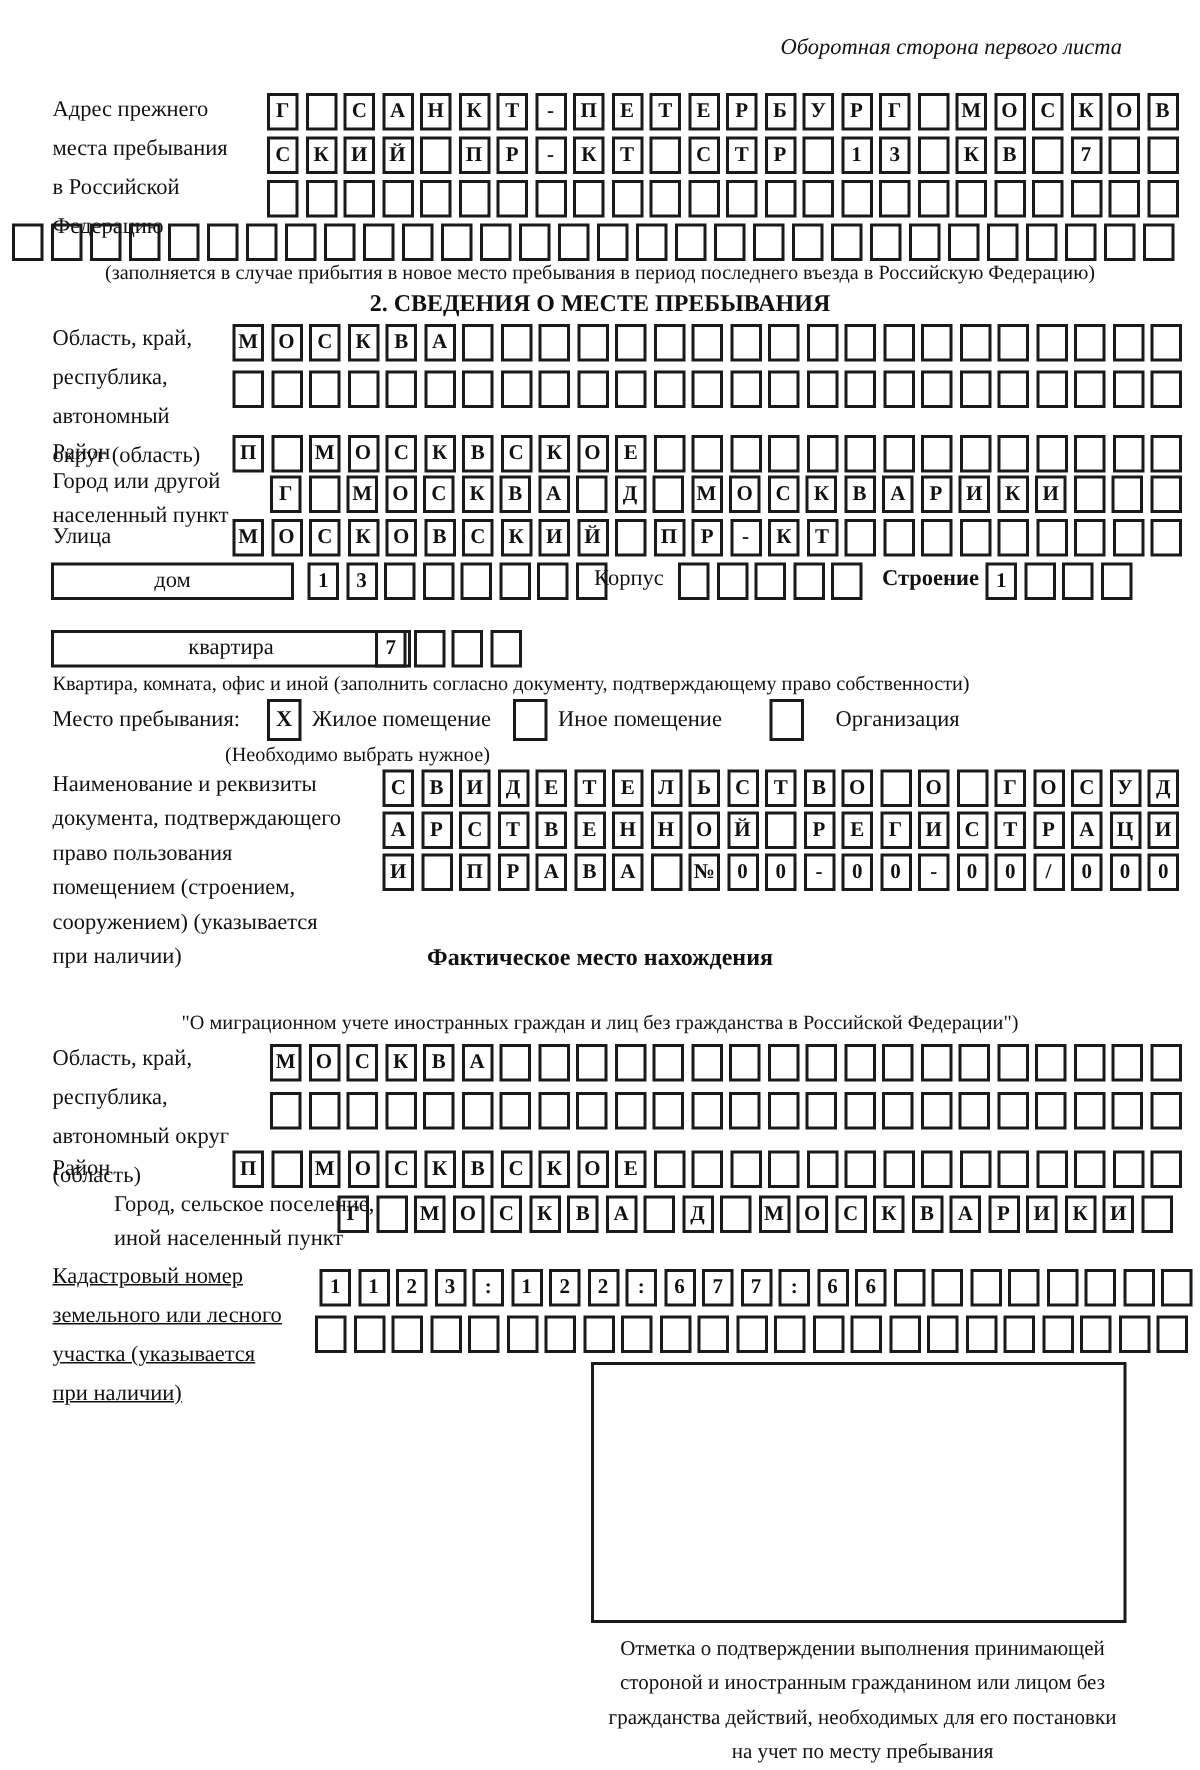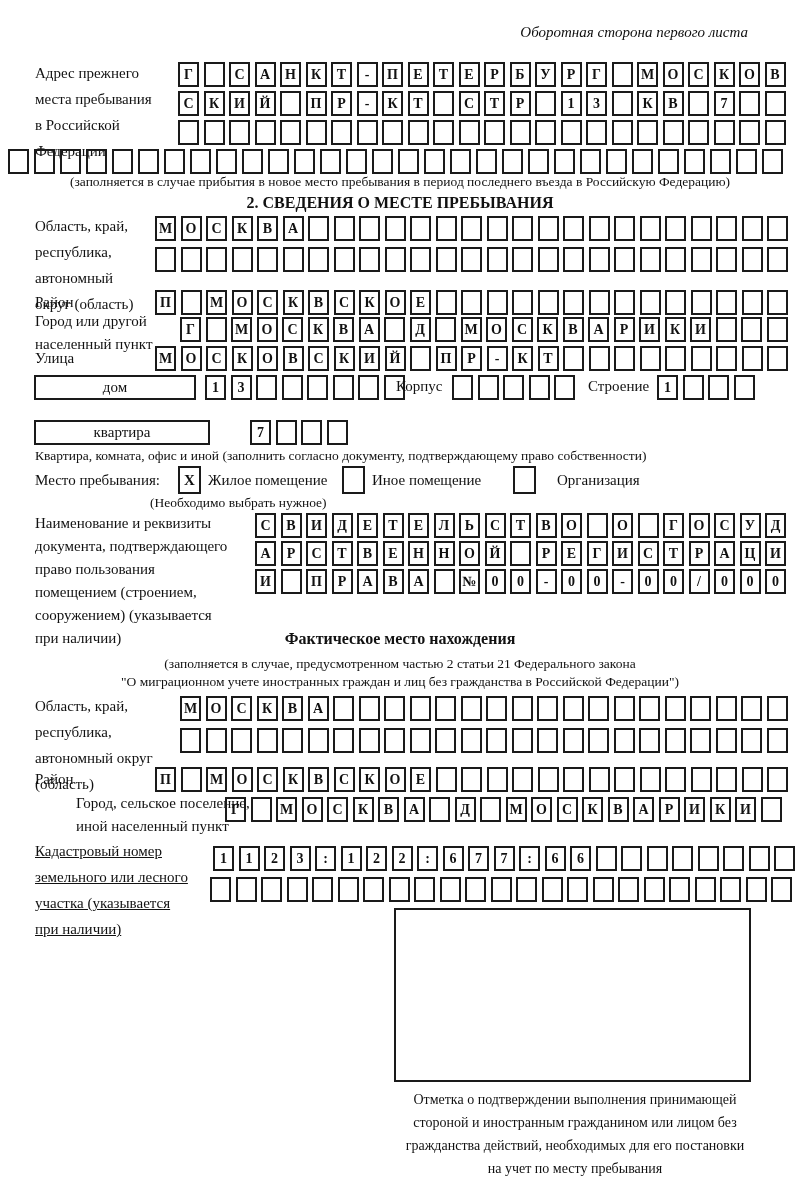--- a/index.html
+++ b/index.html
@@ -42,21 +42,21 @@
 </head>
 <body>
 
 <div class="page">
 
   <div class="abs" style="top:24px;right:52px;font-size:15px;font-style:italic;">Оборотная сторона первого листа</div>
 
   <div class="abs label" style="left:35px;top:60px;">Адрес прежнего
 места пребывания
 в Российской
-Федерации</div>
+Федерацию</div>
   <div class="abs cellrow" style="left:178px;top:62px;">
       <div class="cell">Г</div>
       <div class="cell"></div>
       <div class="cell">С</div>
       <div class="cell">А</div>
       <div class="cell">Н</div>
       <div class="cell">К</div>
       <div class="cell">Т</div>
       <div class="cell">-</div>
       <div class="cell">П</div>
@@ -322,29 +322,29 @@
       <div class="cell"></div>
     </div>
   <div class="abs inline-label" style="left:396px;top:374px;line-height:25px;text-align:center;">Корпус</div>
   <div class="abs cellrow" style="left:452px;top:375px;">
       <div class="cell"></div>
       <div class="cell"></div>
       <div class="cell"></div>
       <div class="cell"></div>
       <div class="cell"></div>
     </div>
-  <div class="abs inline-label" style="left:588px;top:374px;line-height:25px;">Строение</div>
+  <div class="abs inline-label" style="left:588px;top:374px;line-height:25px;font-weight:bold;">Строение</div>
   <div class="abs cellrow" style="left:657px;top:375px;">
       <div class="cell">1</div>
       <div class="cell"></div>
       <div class="cell"></div>
       <div class="cell"></div>
     </div>
 
-  <div class="abs widebox" style="left:34px;top:420px;width:176px;">квартира</div>
+  <div class="abs widebox" style="left:34px;top:420px;width:240px;">квартира</div>
   <div class="abs cellrow" style="left:250px;top:420px;">
       <div class="cell">7</div>
       <div class="cell"></div>
       <div class="cell"></div>
       <div class="cell"></div>
     </div>
   <div class="abs note" style="left:35px;top:447px;">Квартира, комната, офис и иной (заполнить согласно документу, подтверждающему право собственности)</div>
 
   <div class="abs inline-label" style="left:35px;top:466px;">Место пребывания:</div>
   <div class="abs checkbox" style="left:178px;top:466px;">X</div>
@@ -425,21 +425,20 @@
       <div class="cell">-</div>
       <div class="cell">0</div>
       <div class="cell">0</div>
       <div class="cell">/</div>
       <div class="cell">0</div>
       <div class="cell">0</div>
       <div class="cell">0</div>
     </div>
 
   <div class="abs title center" style="top:630px;">Фактическое место нахождения</div>
-  <div class="abs note center" style="top:655px;">(заполняется в случае, предусмотренном частью 2 статьи 21 Федерального закона</div>
   <div class="abs note center" style="top:673px;">"О миграционном учете иностранных граждан и лиц без гражданства в Российской Федерации")</div>
 
   <div class="abs label" style="left:35px;top:693px;">Область, край,
 республика,
 автономный округ
 (область)</div>
   <div class="abs cellrow" style="left:180px;top:696px;">
       <div class="cell">М</div>
       <div class="cell">О</div>
       <div class="cell">С</div>

